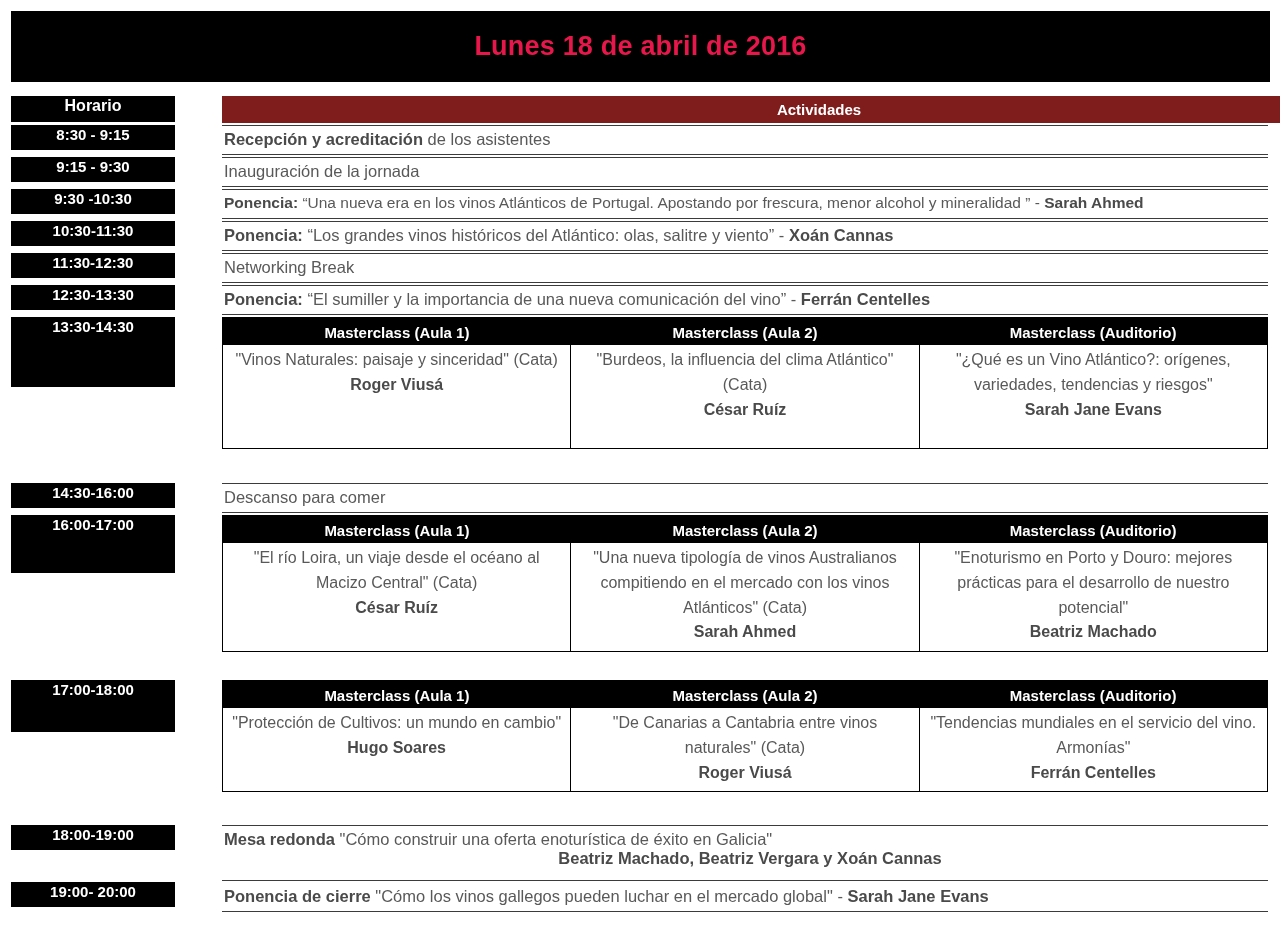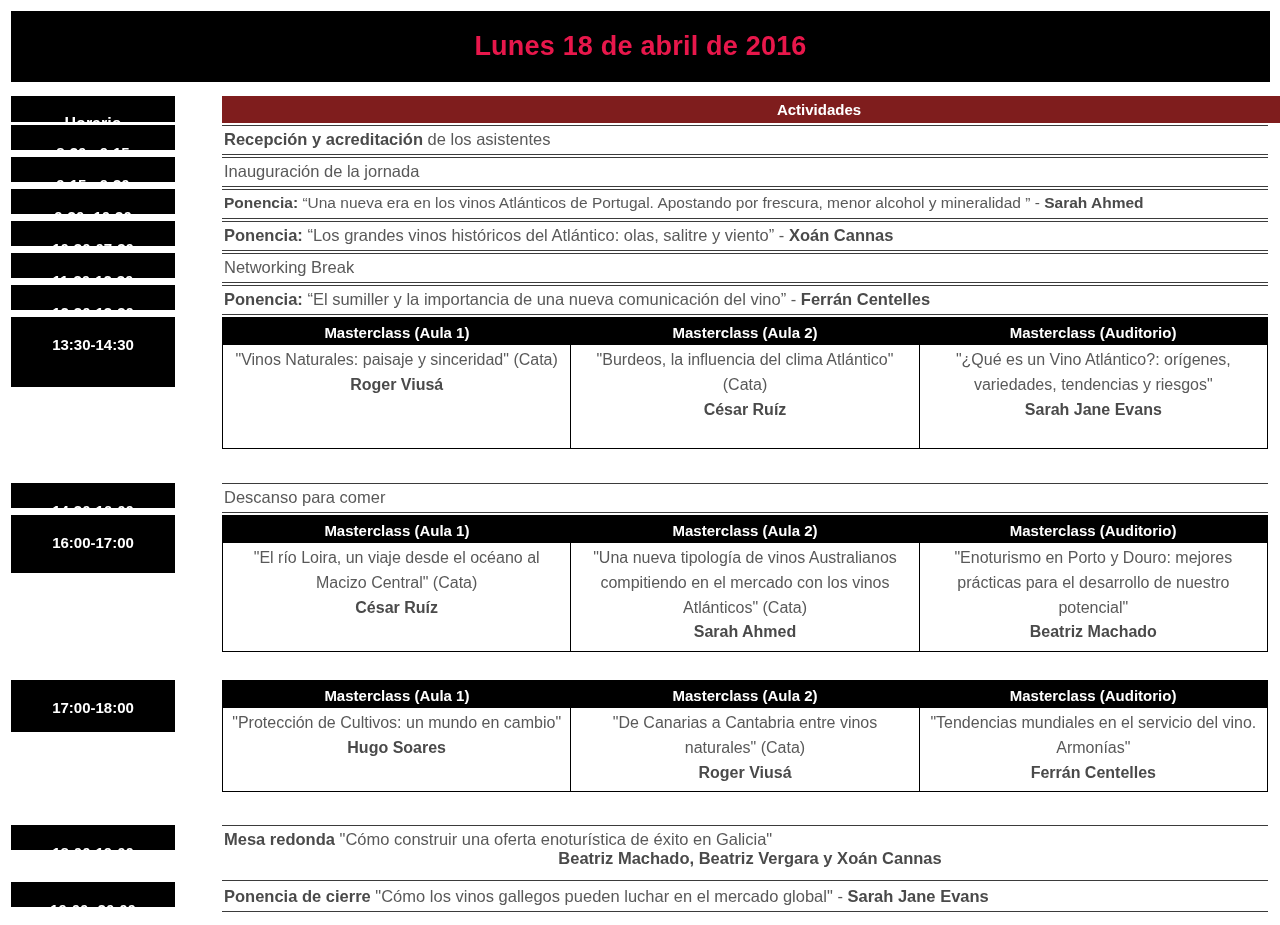--- a/index.html
+++ b/index.html
@@ -57,21 +57,21 @@
     box-sizing: border-box;
   }
   .time-chip {
     background: #000000;
     color: #ffffff;
     font-size: 15px;
     font-weight: bold;
     text-align: center;
     box-sizing: border-box;
     width: 164px;
-    padding-top: 19px;
+    padding-top: 1px;
   }
   .time-chip.head {
     font-size: 16px;
   }
 
   
   .act-col {
     position: absolute;
     left: 222px;
     width: 1046px;
@@ -184,21 +184,21 @@
     </div>
     <div class="act-col" style="top:0;">
       <div class="act-line" style="height:30px;font-size:15.5px;">
         <b>Ponencia:</b><span> “Una nueva era en los vinos Atlánticos de Portugal. Apostando por frescura, menor alcohol y mineralidad ” - </span><b>Sarah Ahmed</b>
       </div>
     </div>
   </div>
 
   <div class="sched-row" style="height:32px;">
     <div class="time-col" style="top:0;">
-      <div class="time-chip" style="height:25px;">10:30-07:30</div>
+      <div class="time-chip" style="height:25px;">10:30-11:30</div>
     </div>
     <div class="act-col" style="top:0;">
       <div class="act-line" style="height:30px;">
         <b>Ponencia:</b><span> “Los grandes vinos históricos del Atlántico: olas, salitre y viento” - </span><b>Xoán Cannas</b>
       </div>
     </div>
   </div>
 
   <div class="sched-row" style="height:32px;">
     <div class="time-col" style="top:0;">

